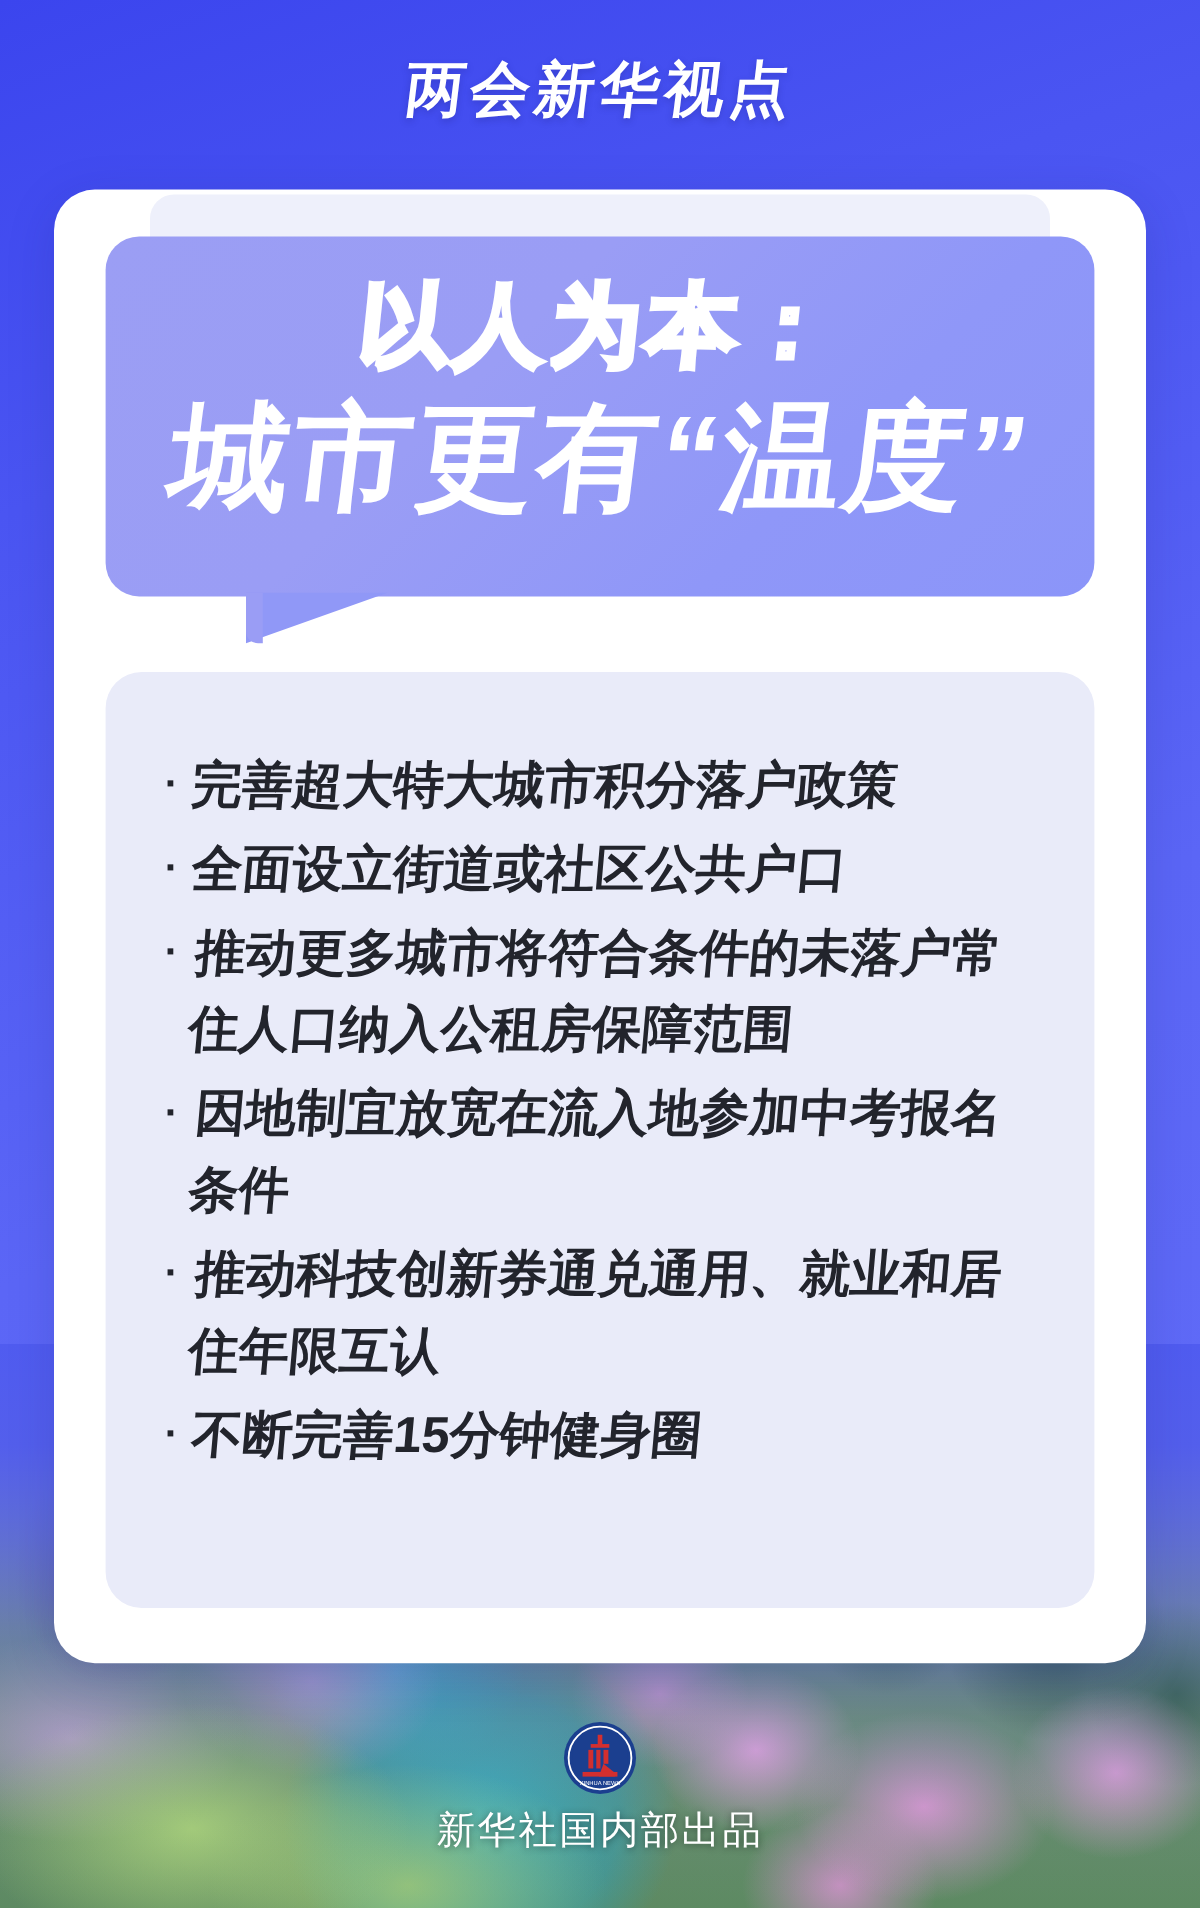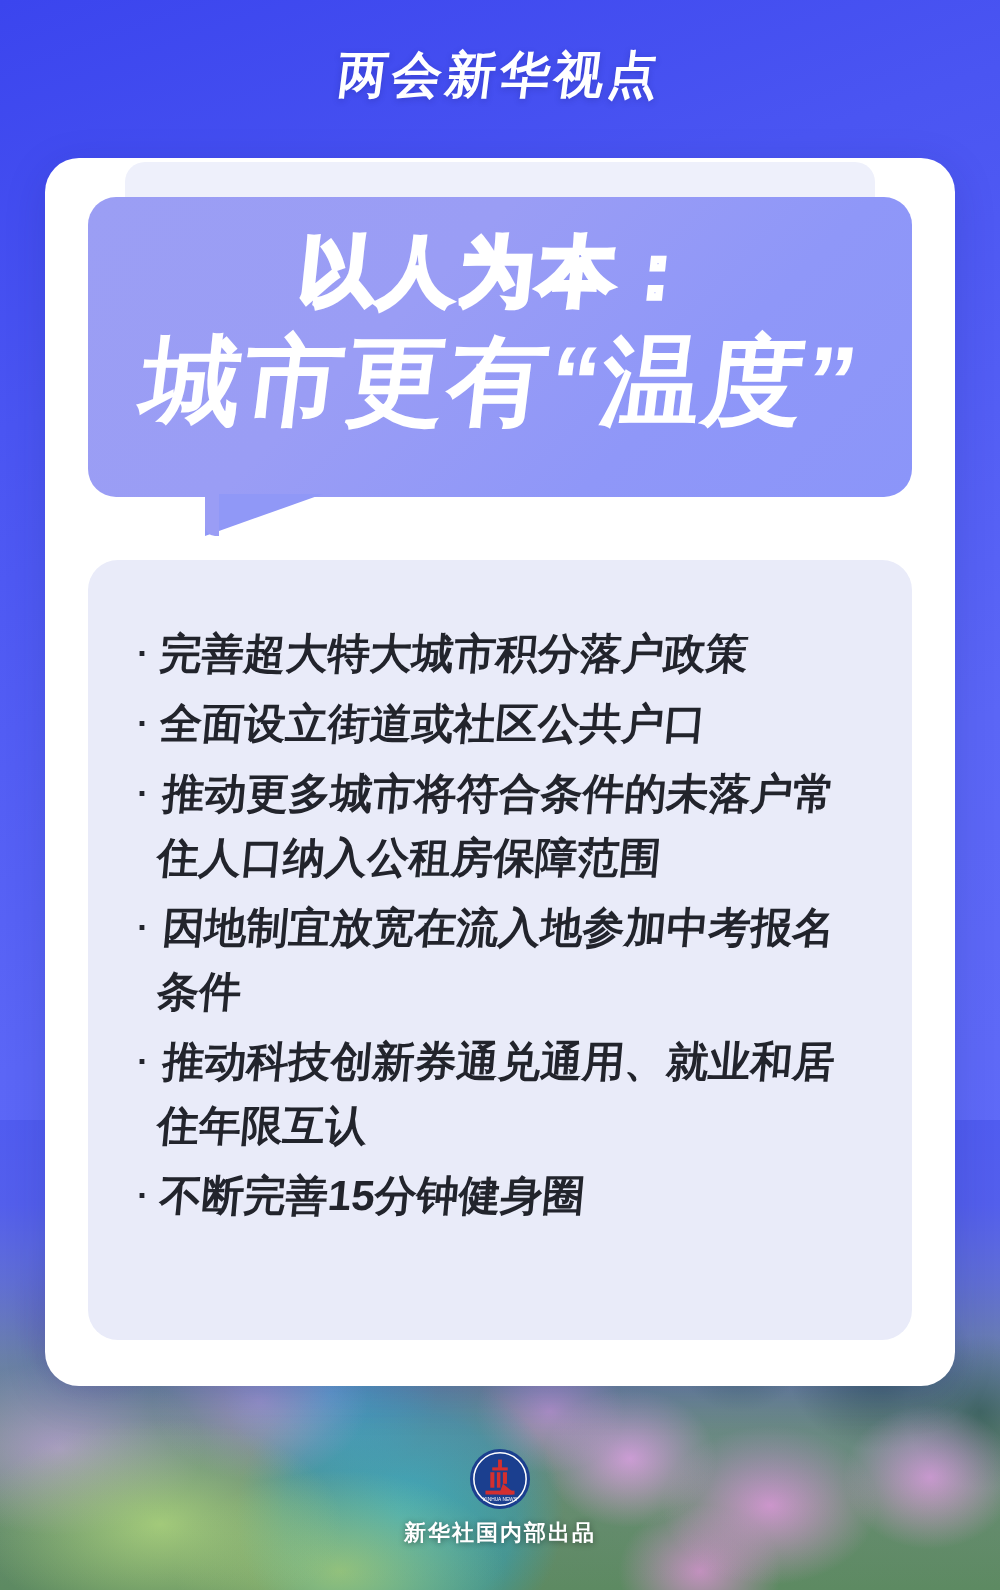--- a/index.html
+++ b/index.html
@@ -220,22 +220,22 @@
     z-index: 7;
   }
   .logo {
     width: 62px;
     height: 62px;
     margin: 0 auto 8px auto;
     display: block;
   }
   .footer-text {
     color: #ffffff;
-    font-size: 22px;
-    font-weight: 700;
+    font-size: 32px;
+    font-weight: 400;
     letter-spacing: 2px;
     text-shadow: 0 1px 6px rgba(0,0,0,.45);
   }
 </style>
 </head>
 <body>
 
 <div class="poster">
 
   <div class="photo">

